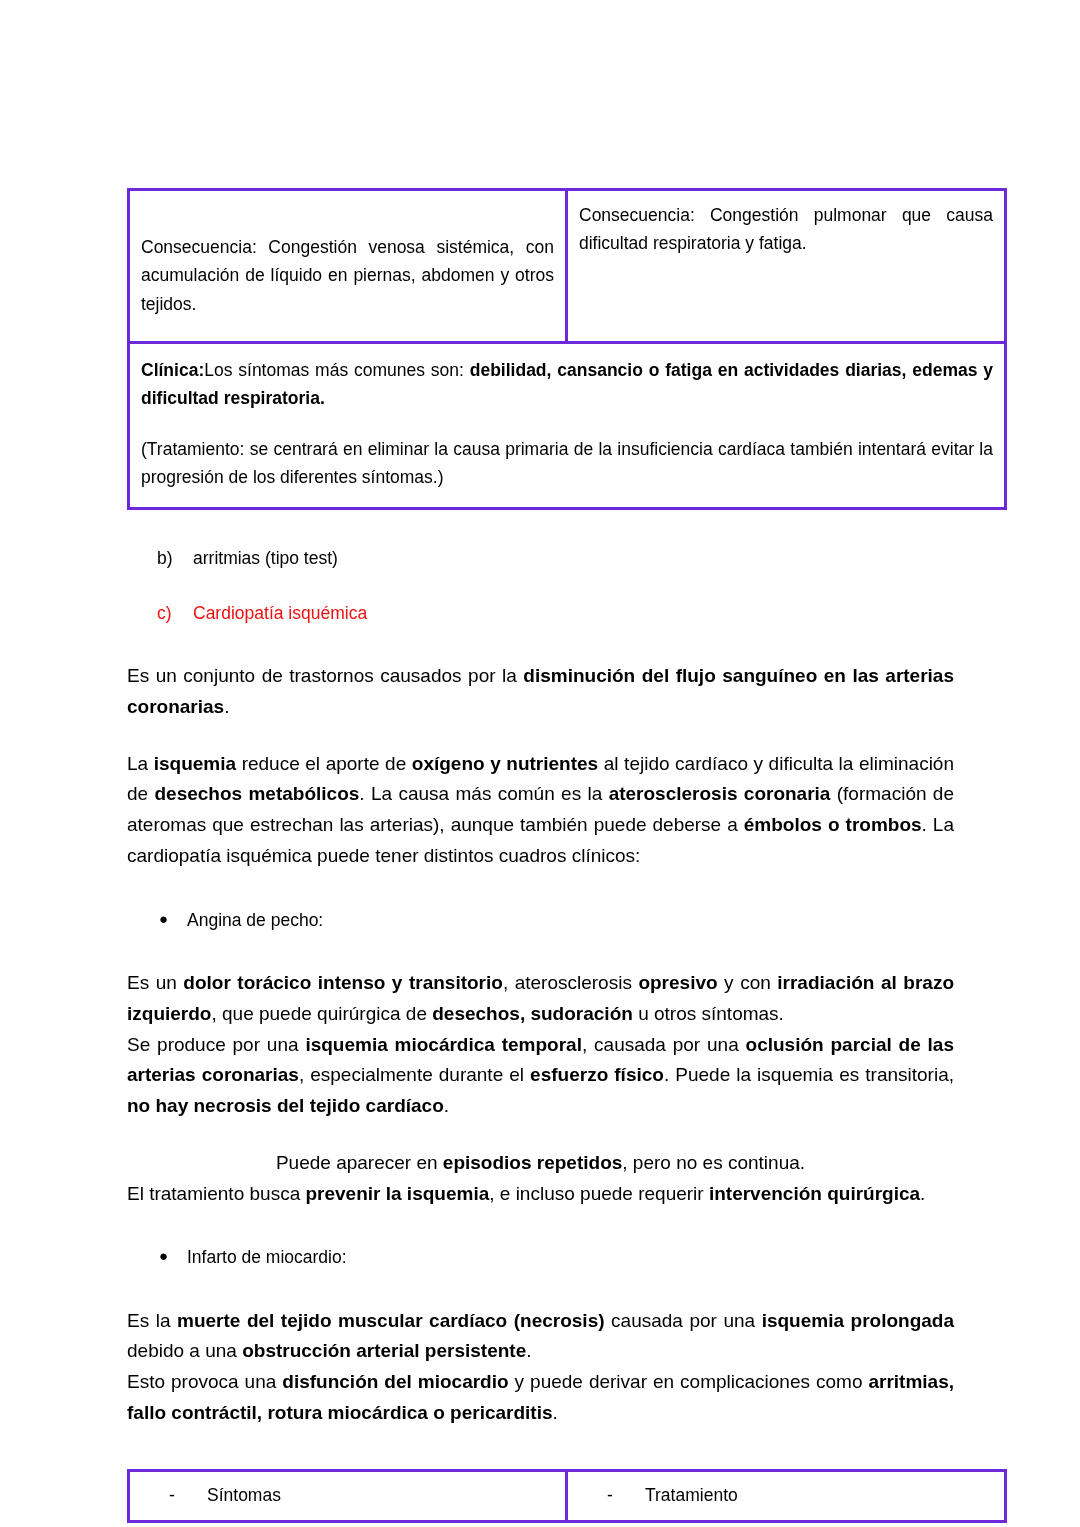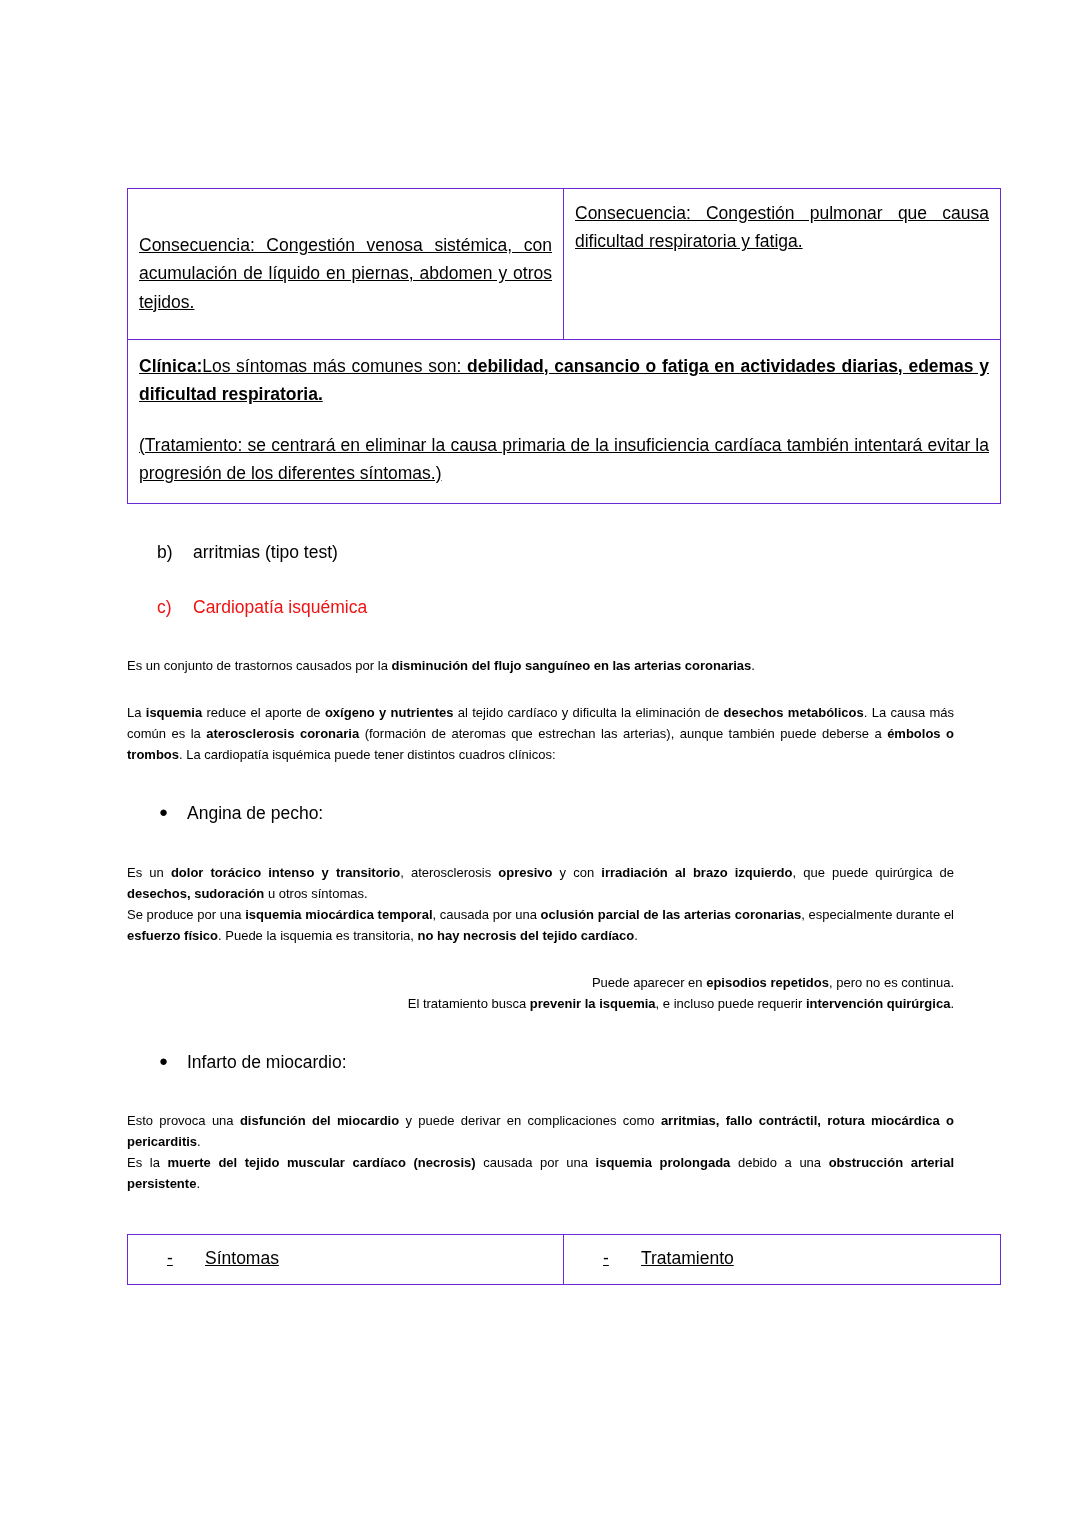--- a/index.html
+++ b/index.html
@@ -31,37 +31,36 @@
   }
 
   
   table.doc-table {
     width: 827px;
     border-collapse: collapse;
     table-layout: fixed;
     margin: 0;
   }
   table.doc-table td {
-    border: 1px solid #6d28d9;
+    border: 3px solid #6d28d9;
     padding: 10px 11px 12px 11px;
     vertical-align: top;
     font-size: 17.5px;
     line-height: 1.62;
     text-align: justify;
     text-justify: inter-word;
-    text-decoration: underline;
   }
   td.col-left { width: 413px; }
   td.col-right { width: 414px; }
 
   .cell-pad-top { padding-top: 32px; }
 
   
   p.para {
-    font-size: 13px;
+    font-size: 19px;
     line-height: 1.62;
     text-align: justify;
     text-justify: inter-word;
     margin: 0;
   }
   .gap-md { height: 26px; }
   .gap-lg { height: 34px; }
   .gap-xl { height: 40px; }
 
   
@@ -163,36 +162,36 @@
     </div>
 
     <div class="gap-lg"></div>
 
     <p class="para"><span>Es un </span><b>dolor torácico intenso y transitorio</b><span>, aterosclerosis </span><b>opresivo</b><span> y con </span><b>irradiación al brazo izquierdo</b><span>, que puede quirúrgica de </span><b>desechos, sudoración</b><span> u otros síntomas.</span></p>
 
     <p class="para"><span>Se produce por una </span><b>isquemia miocárdica temporal</b><span>, causada por una </span><b>oclusión parcial de las arterias coronarias</b><span>, especialmente durante el </span><b>esfuerzo físico</b><span>. Puede la isquemia es transitoria, </span><b>no hay necrosis del tejido cardíaco</b><span>.</span></p>
 
     <div class="gap-md"></div>
 
-    <p class="para" style="text-align:right;"><span>Puede aparecer en </span><b>episodios repetidos</b><span>, pero no es continua.</span></p>
-
-    <p class="para" style="text-align:right;"><span>El tratamiento busca </span><b>prevenir la isquemia</b><span>, e incluso puede requerir </span><b>intervención quirúrgica</b><span>.</span></p>
+    <p class="para" style="text-align:center;"><span>Puede aparecer en </span><b>episodios repetidos</b><span>, pero no es continua.</span></p>
+
+    <p class="para" style="text-align:left;"><span>El tratamiento busca </span><b>prevenir la isquemia</b><span>, e incluso puede requerir </span><b>intervención quirúrgica</b><span>.</span></p>
 
     <div class="gap-lg"></div>
 
     <div class="bullet-item">
       <span class="bullet-dot">●</span>
       <span>Infarto de miocardio:</span>
     </div>
 
     <div class="gap-lg"></div>
 
+    <p class="para"><span>Es la </span><b>muerte del tejido muscular cardíaco (necrosis)</b><span> causada por una </span><b>isquemia prolongada</b><span> debido a una </span><b>obstrucción arterial persistente</b><span>.</span></p>
+
     <p class="para"><span>Esto provoca una </span><b>disfunción del miocardio</b><span> y puede derivar en complicaciones como </span><b>arritmias, fallo contráctil, rotura miocárdica o pericarditis</b><span>.</span></p>
-
-    <p class="para"><span>Es la </span><b>muerte del tejido muscular cardíaco (necrosis)</b><span> causada por una </span><b>isquemia prolongada</b><span> debido a una </span><b>obstrucción arterial persistente</b><span>.</span></p>
 
     <div class="gap-xl"></div>
 
     <table class="doc-table">
       <tbody>
         <tr>
           <td class="col-left" style="padding:9px 11px 11px 11px;">
             <div class="dash-item">
               <span class="dash-marker">-</span>
               <span>Síntomas</span>

